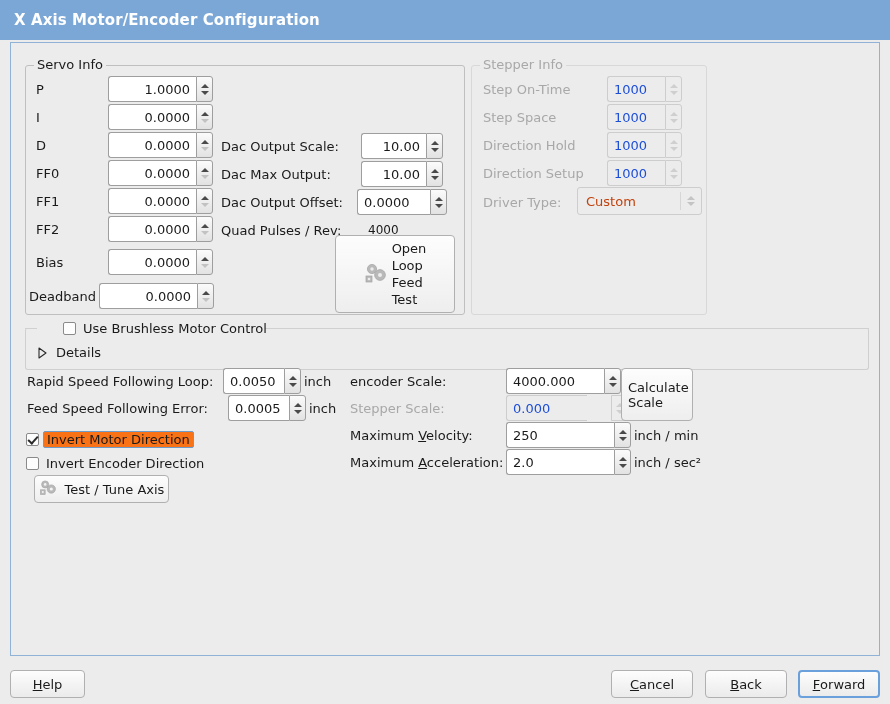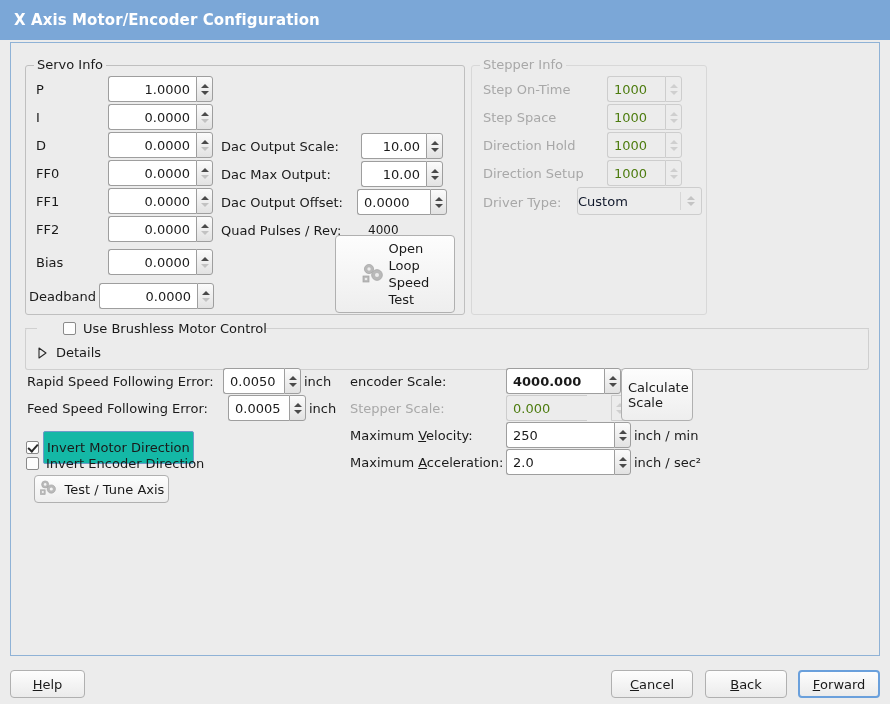--- a/index.html
+++ b/index.html
@@ -83,38 +83,39 @@
   .spin .btns .ar {
     width: 0; height: 0;
     border-left: 4px solid transparent;
     border-right: 4px solid transparent;
   }
   .spin .btns .up { border-bottom: 4px solid #4a4a4a; margin-bottom: 3px; }
   .spin .btns .dn { border-top: 4px solid #4a4a4a; }
   .spin .btns .dn.dim { border-top-color: #c2c2c2; }
 
   .spin.disabled .entry {
-    background: #ececec; border-color: #cdcdcd; color: #4d7c0f;
+    background: #ececec; border-color: #cdcdcd; color: #1d4ed8;
   }
   .spin.disabled .btns {
     border-color: #cdcdcd; background: #ececec;
   }
   .spin.disabled .btns .up { border-bottom-color: #cfcfcf; }
   .spin.disabled .btns .dn { border-top-color: #cfcfcf; }
 
   
   .static-val { position: absolute; font-size: 12px; }
 
   
   .combo {
     position: absolute; height: 28px;
     border: 1px solid #cdcdcd; border-radius: 3px;
     background: #ececec;
     display: flex; align-items: center;
-    color: #0f172a; font-size: 13px;
+    color: #c2410c; font-size: 13px;
+    padding-left: 8px;
   }
   .combo .cval { flex: 1 1 auto; }
   .combo .csep { width: 1px; height: 18px; background: #d6d6d6; }
   .combo .carr {
     width: 20px; display: flex; flex-direction: column;
     align-items: center; justify-content: center;
   }
   .combo .carr .ar {
     width: 0; height: 0;
     border-left: 4px solid transparent;
@@ -155,24 +156,24 @@
   .cbox.checked::after {
     content: "";
     position: absolute; left: 3px; top: 0px;
     width: 4px; height: 8px;
     border: solid #2a2a2a;
     border-width: 0 2px 2px 0;
     transform: rotate(42deg);
   }
   .cblabel { font-size: 13px; white-space: nowrap; }
   .cblabel.focused {
-    background: #14b8a6;
+    background: #f97316;
     border: 1px solid #6f9bc9;
     border-radius: 2px;
-    padding: 8px 3px;
+    padding: 0 3px;
     margin: -1px -3px;
   }
 
   
   .expander { position: absolute; display: flex; align-items: center; gap: 9px; }
   .tri-outline {
     width: 9px; height: 12px;
     position: relative;
   }
   .tri-outline svg { display: block; }
@@ -321,21 +322,21 @@
         <g fill="#ececec">
           <circle cx="8" cy="7" r="1.7"></circle>
           <circle cx="16" cy="13" r="2"></circle>
           <circle cx="5" cy="17" r="1.3"></circle>
         </g>
       </svg>
     </span>
     <span class="txt">
       <span>Open</span><br>
       <span>Loop</span><br>
-      <span>Speed</span><br>
+      <span>Feed</span><br>
       <span>Test</span>
     </span>
   </div>
 
   <div class="frame" style="left:460px; top:22px; width:236px; height:250px;">
     <div class="frame-body" style="border-color:#d8d8d8;"></div>
     <div class="frame-label disabled">Stepper Info</div>
   </div>
 
   <div class="lbl disabled" style="left:472px; top:39px;">Step On-Time</div>
@@ -397,21 +398,21 @@
 
   <div class="expander" style="left:27px; top:302px;">
     <span class="tri-outline">
       <svg width="9" height="12" viewBox="0 0 9 12">
         <path d="M1 1 L8 6 L1 11 Z" fill="none" stroke="#2a2a2a" stroke-width="1.1" stroke-linejoin="round"></path>
       </svg>
     </span>
     <span>Details</span>
   </div>
 
-  <div class="lbl" style="left:16px; top:331px;">Rapid Speed Following Error:</div>
+  <div class="lbl" style="left:16px; top:331px;">Rapid Speed Following Loop:</div>
   <div class="spin" style="left:212px; top:325px; width:78px;">
     <div class="entry">0.0050</div>
     <div class="btns">
         <div class="ar up"></div>
         <div class="ar dn"></div>
       </div>
   </div>
   <div class="lbl" style="left:293px; top:331px;">inch</div>
 
   <div class="lbl" style="left:16px; top:358px;">Feed Speed Following Error:</div>
@@ -446,21 +447,21 @@
           <circle cx="8" cy="7" r="1.7"></circle>
           <circle cx="16" cy="13" r="2"></circle>
           <circle cx="5" cy="17" r="1.3"></circle>
         </g>
       </svg>
     </span>
     <span>Test / Tune Axis</span>
   </div>
 
   <div class="lbl" style="left:339px; top:331px;">encoder Scale:</div>
-  <div class="spin" style="left:495px; top:325px; width:115px;font-weight:bold;">
+  <div class="spin" style="left:495px; top:325px; width:115px;">
     <div class="entry">4000.000</div>
     <div class="btns">
         <div class="ar up"></div>
         <div class="ar dn"></div>
       </div>
   </div>
 
   <div class="lbl disabled" style="left:339px; top:358px;">Stepper Scale:</div>
   <div class="spin disabled" style="left:495px; top:352px; width:122px;gap:24px;">
     <div class="entry">0.000</div>

